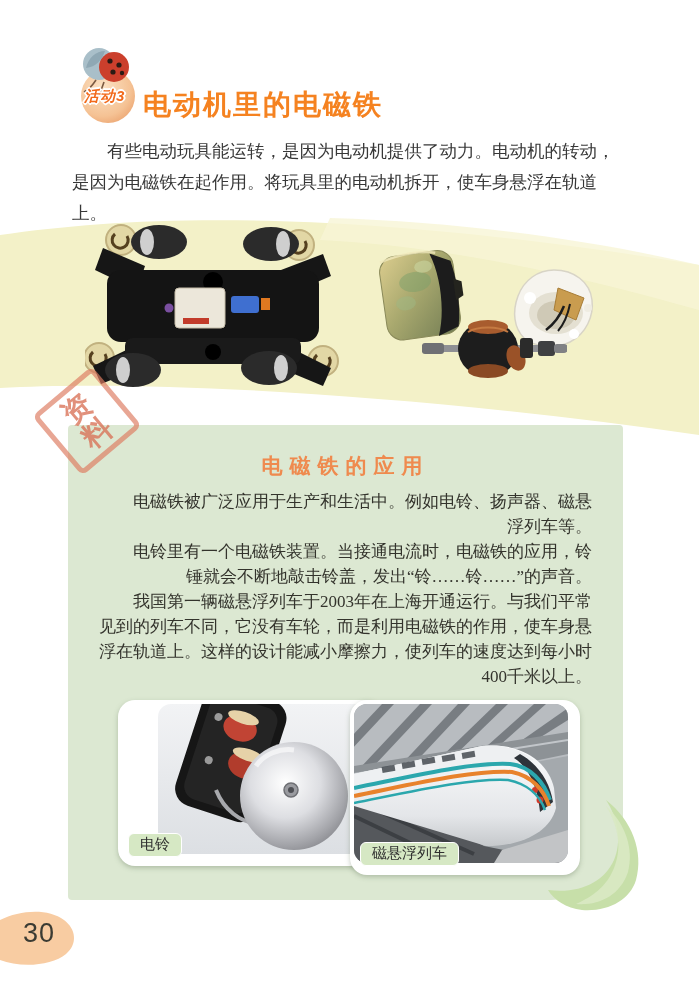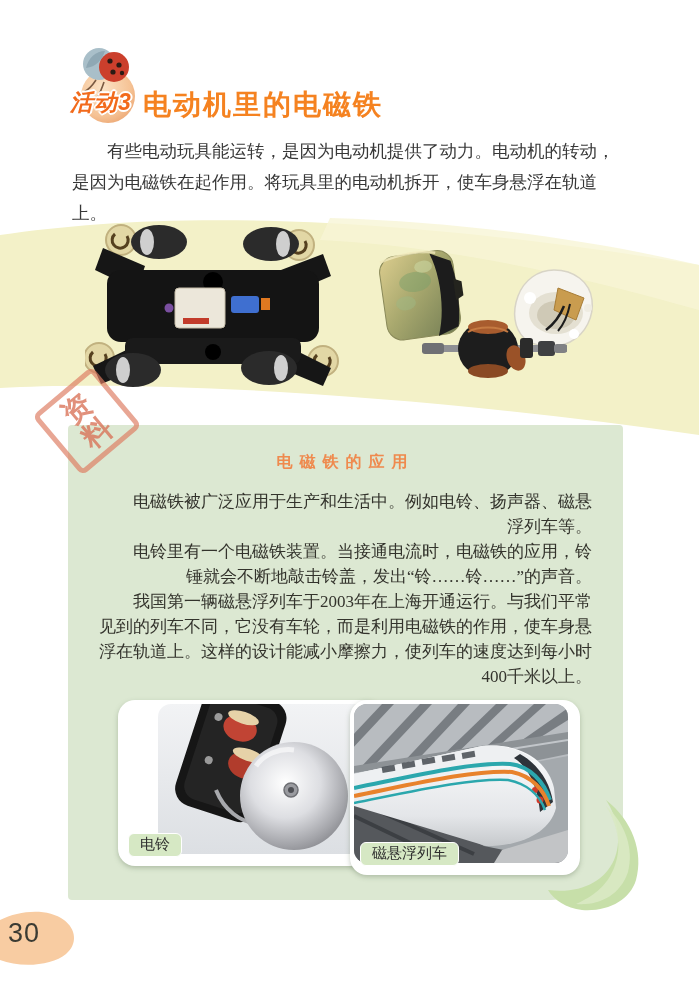--- a/index.html
+++ b/index.html
@@ -6,23 +6,23 @@
   body{
     width:699px;height:982px;position:relative;overflow:hidden;
     background:#ffffff;
     font-family:"Liberation Serif","DejaVu Serif",serif;
   }
   .abs{position:absolute;}
 
   
   #ladybug{left:72px;top:38px;width:70px;height:88px;z-index:4;}
   #activity-badge{
-    left:70px;top:87px;z-index:5;
+    left:84px;top:87px;z-index:5;
     font-family:"Liberation Sans","DejaVu Sans",sans-serif;
-    font-weight:bold;font-style:italic;font-size:23px;color:#f26a1b;
+    font-weight:bold;font-style:italic;font-size:15px;color:#f26a1b;
     text-shadow:-2px 0 #fff,2px 0 #fff,0 -2px #fff,0 2px #fff,
                 -1px -1px #fff,1px 1px #fff,-1px 1px #fff,1px -1px #fff;
     letter-spacing:1px;
   }
   #page-title{
     left:143px;top:86px;z-index:5;
     font-family:"Liberation Sans","DejaVu Sans",sans-serif;
     font-weight:bold;font-size:28px;color:#f58220;letter-spacing:2px;
   }
   #intro-text{
@@ -57,21 +57,21 @@
 
   
   #info-box{
     left:68px;top:425px;width:555px;height:475px;z-index:2;
     background:#dce8d2;border-radius:4px 4px 72px 4px;
   }
   #leaf-ornament{left:548px;top:800px;width:100px;height:112px;z-index:3;}
   #info-title{
     position:absolute;left:0;top:27px;width:100%;text-align:center;
     font-family:"Liberation Sans","DejaVu Sans",sans-serif;
-    font-size:16px;font-weight:bold;color:#ef8a4e;letter-spacing:7px;
+    font-size:21px;font-weight:bold;color:#ef8a4e;letter-spacing:7px;
     margin:0;z-index:4;
   }
   #info-paragraphs{
     position:absolute;left:30px;top:64px;width:494px;z-index:4;
     font-size:17px;line-height:25px;color:#33332c;text-align:right;
   }
   #info-paragraphs p{margin:0;text-indent:2em;}
 
   
   .photo-card{
@@ -85,21 +85,21 @@
     position:absolute;left:10px;bottom:9px;
     background:#d6e8c4;border:1px solid #ffffff;border-radius:6px;
     padding:1px 11px 2px 11px;
     font-size:15px;color:#2f2f2f;white-space:nowrap;
     font-family:"Liberation Serif","DejaVu Serif",serif;
   }
 
   
   #page-number-blob{left:0;top:906px;width:85px;height:64px;z-index:2;}
   #page-number{
-    left:8px;top:918px;z-index:3;
+    left:23px;top:918px;z-index:3;
     font-family:"Liberation Sans","DejaVu Sans",sans-serif;
     font-size:27px;color:#3b3b33;letter-spacing:1px;
   }
 </style>
 </head>
 <body>
 
 <svg id="swoosh" class="abs" viewBox="0 0 699 245" preserveAspectRatio="none">
   <path d="M0,35 C150,13 360,10 699,65 L699,235 C430,196 150,179 0,188 Z" fill="#f3f1c8"></path>
   <path d="M330,18 C470,22 600,42 699,65 L699,110 C560,70 430,45 320,40 Z" fill="#f7f5d6" opacity="0.8"></path>

